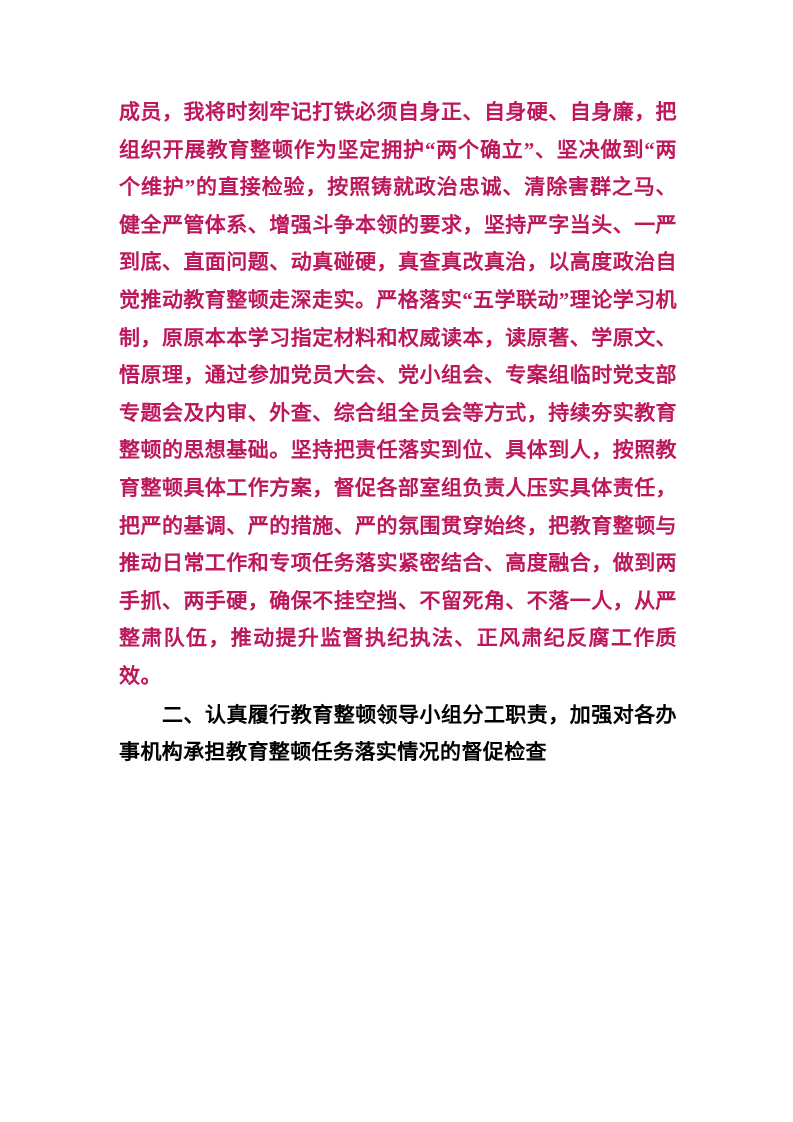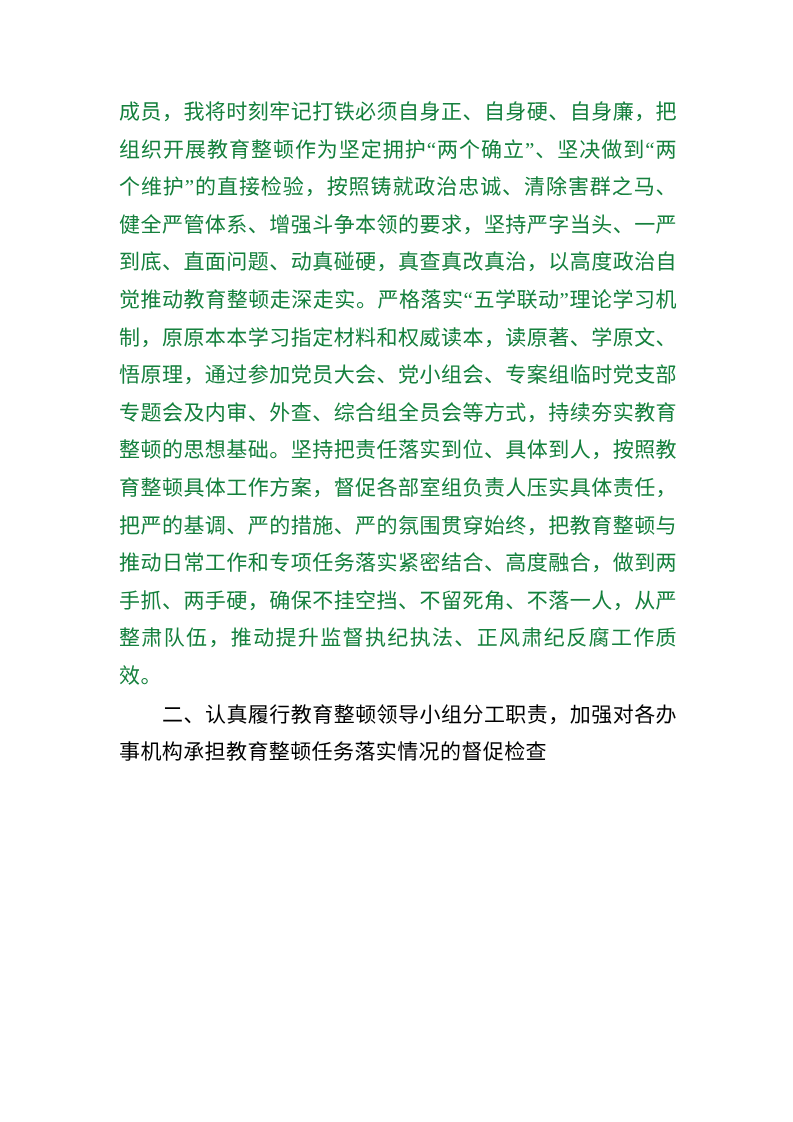--- a/index.html
+++ b/index.html
@@ -23,27 +23,27 @@
   .para {
     margin: 0;
     font-size: 21px;
     line-height: 37.6px;
     letter-spacing: 0.4px;
     text-align: justify;
     word-break: break-all;
   }
   .para-body {
     font-family: "Liberation Serif", serif;
-    color: #15803d;
-    font-weight: 400;
+    color: #be185d;
+    font-weight: 700;
   }
   .para-heading {
     font-family: "Liberation Sans", sans-serif;
     color: #000000;
-    font-weight: 400;
+    font-weight: 700;
   }
   .indent-2 {
     text-indent: 43px;
   }
   .indent-0 {
     text-indent: 0;
   }
 </style>
 </head>
 <body>

